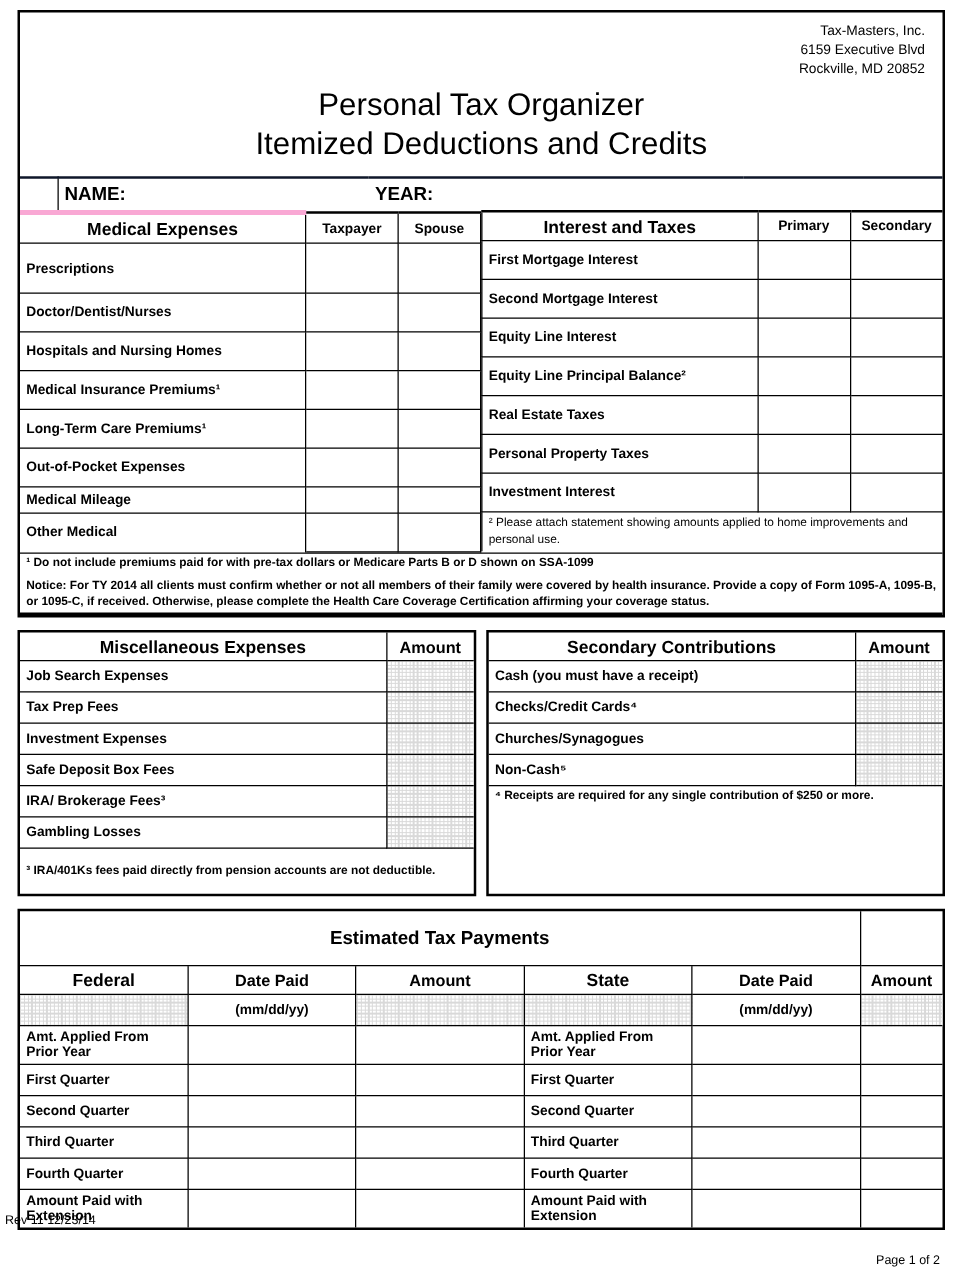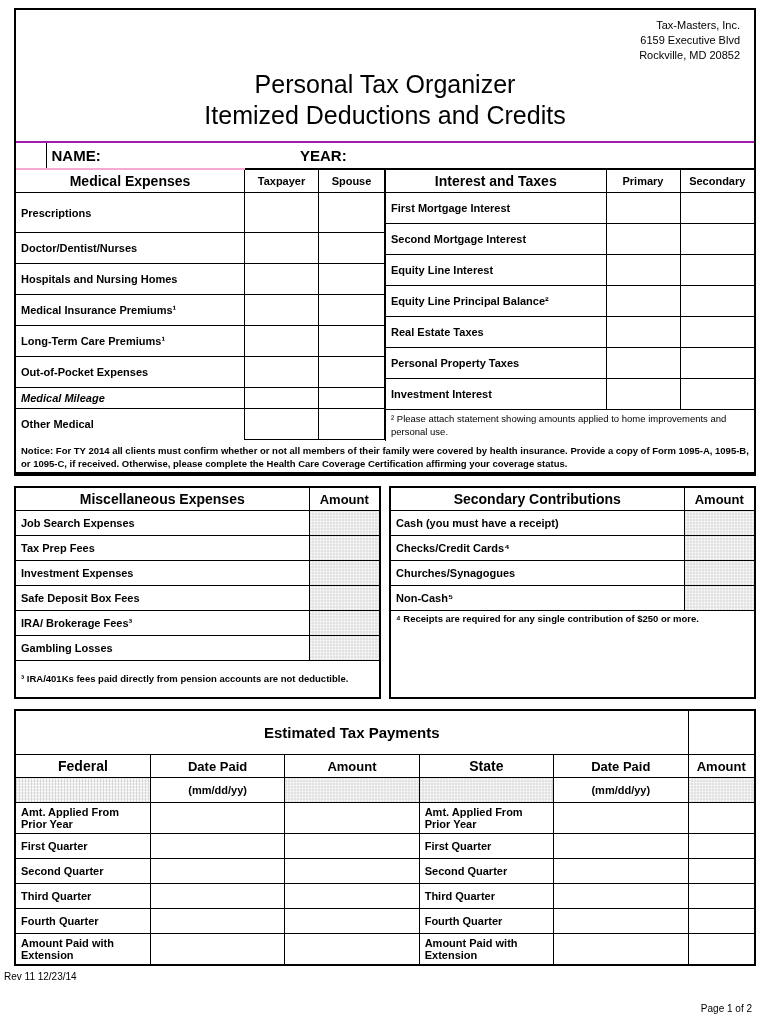--- a/index.html
+++ b/index.html
@@ -88,21 +88,21 @@
     font-weight: bold;
     line-height: 12.5px;
   }
   .name-row td {
     height: 26px;
     font-size: 15px;
   }
   .section-gap { height: 10px; }
   
   .namebar {
-    border-top: 2px solid #a21caf;
+    border-top: 2px solid #0f172a;
   }
   .two-col {
     display: flex;
     width: 100%;
   }
   .col {
     width: 50%;
     box-sizing: border-box;
   }
   .col-left { }
@@ -142,21 +142,21 @@
       </tr>
     </tbody>
       </table>
 
     <div class="two-col">
 
       <div class="col col-left">
         <table>
           <tbody>
               <tr>
-            <td class="hdr-center" style="border-left:none;border-top:2px solid #f9a8d4;">Medical Expenses</td>
+            <td class="hdr-center" style="border-left:none;border-top:4px solid #f9a8d4;">Medical Expenses</td>
             <td class="sub-center" style="width:74px;border-top:2px solid #000;">Taxpayer</td>
             <td class="sub-center" style="width:66px;border-top:2px solid #000;">Spouse</td>
           </tr>
           <tr>
             <td style="border-left:none;height:40px;">Prescriptions</td>
             <td></td>
             <td></td>
           </tr>
           <tr>
             <td style="border-left:none;height:31px;">Doctor/Dentist/Nurses</td>
@@ -177,21 +177,21 @@
             <td style="border-left:none;height:31px;">Long-Term Care Premiums¹</td>
             <td></td>
             <td></td>
           </tr>
           <tr>
             <td style="border-left:none;height:31px;">Out-of-Pocket Expenses</td>
             <td></td>
             <td></td>
           </tr>
           <tr>
-            <td style="border-left:none;height:15px;font-style:italic;">Medical Mileage</td>
+            <td style="border-left:none;height:15px;">Medical Mileage</td>
             <td></td>
             <td></td>
           </tr>
           <tr>
             <td style="border-left:none;height:31px;border-bottom:none;margin-left:12px;">Other Medical</td>
             <td></td>
             <td></td>
           </tr>
         </tbody>
           </table>
@@ -243,20 +243,23 @@
           <tr>
             <td class="note-normal" colspan="3" style="border-right:none;border-bottom:none;height:31px;font-weight:normal;">² Please attach statement showing amounts applied to home improvements and personal use.</td>
           </tr>
         </tbody>
           </table>
       </div>
     </div>
 
     <table>
       <tbody>
+          <tr>
+        <td class="note" style="border-left:none;border-right:none;border-bottom:none;height:16px;">¹ Do not include premiums paid for with pre-tax dollars or Medicare Parts B or D shown on SSA-1099</td>
+      </tr>
       <tr>
         <td class="note" style="border-left:none;border-right:none;border-top:none;border-bottom:2px solid #000;height:32px;line-height:13px;">Notice: For TY 2014 all clients must confirm whether or not all members of their family were covered by health insurance. Provide a copy of Form 1095-A, 1095-B, or 1095-C, if received. Otherwise, please complete the Health Care Coverage Certification affirming your coverage status.</td>
       </tr>
     </tbody>
       </table>
 
   </div>
 
   <div class="section-gap"></div>
 

